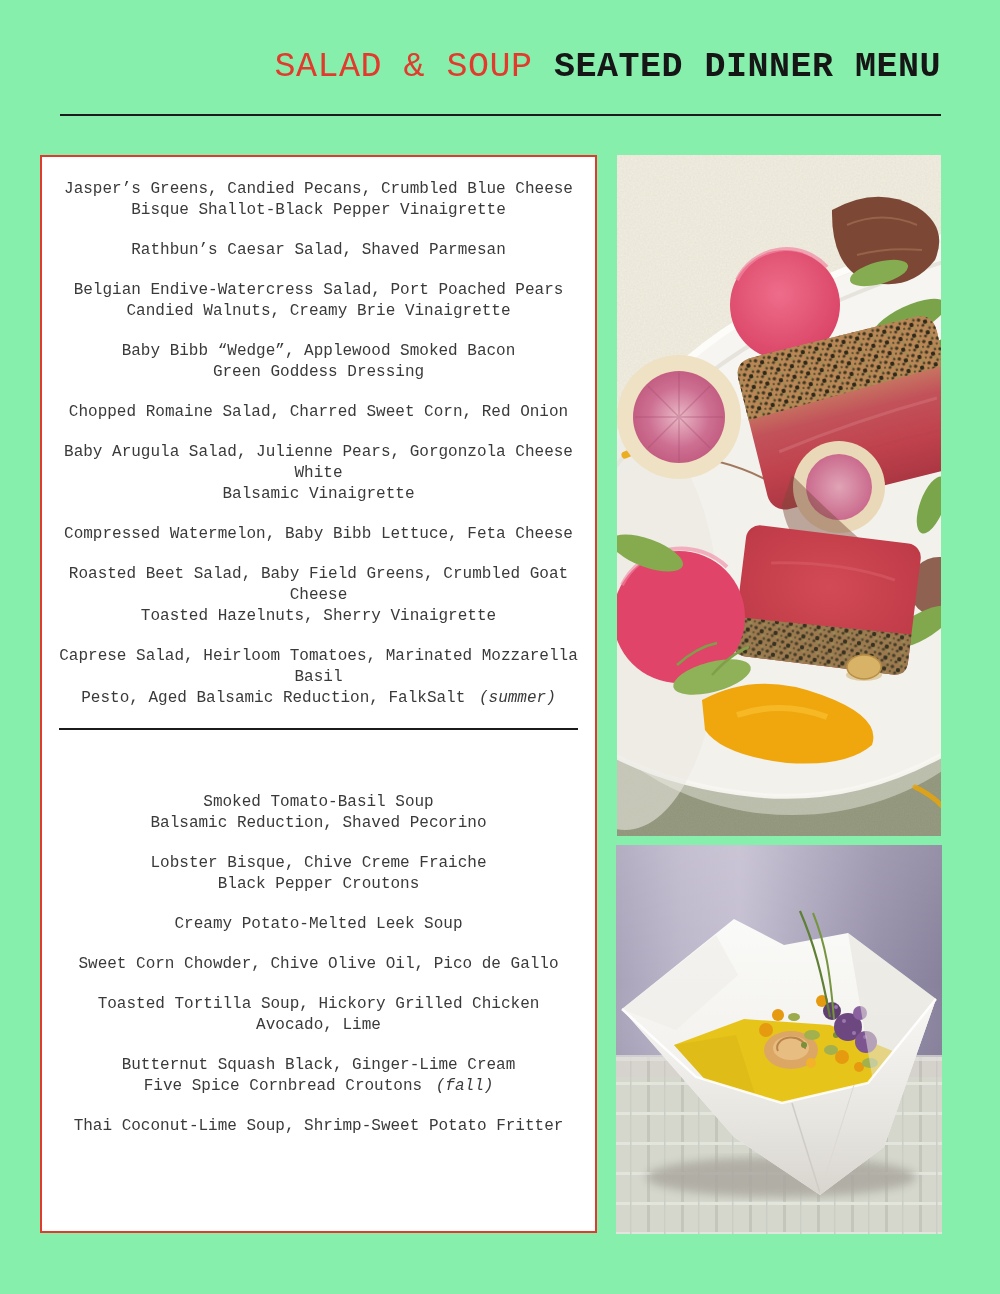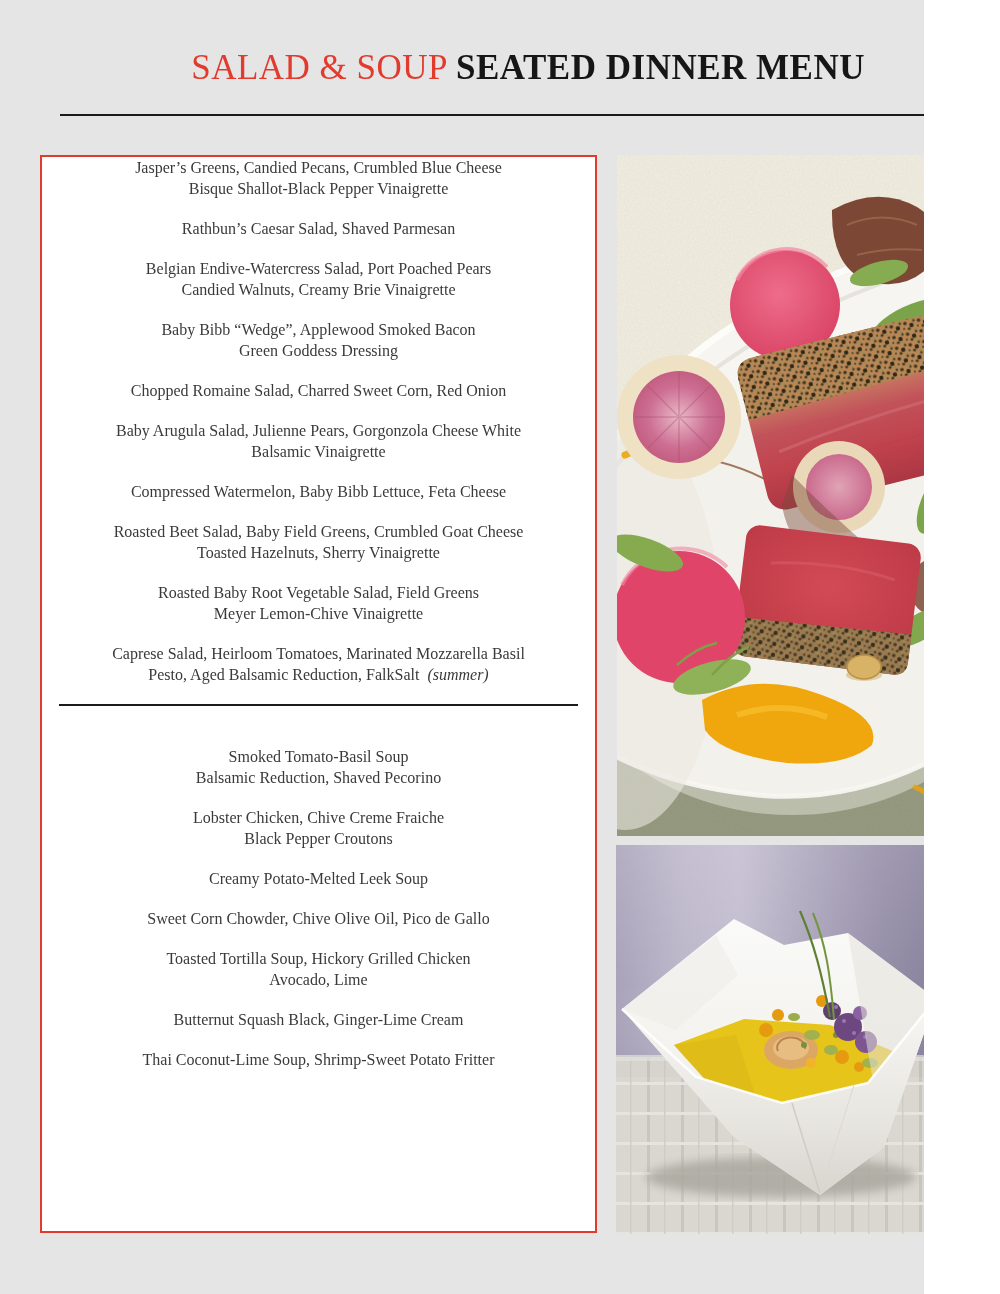--- a/index.html
+++ b/index.html
@@ -1,35 +1,35 @@
 <!DOCTYPE html>
 <html><head>
 <meta charset="utf-8">
 <style>
   html,body{margin:0;padding:0;background:#ffffff;}
   .page{
-    position:relative;width:924px;height:1294px;background:#e5e5e5;
-    font-family:Liberation Serif, serif;overflow:hidden;
+    position:relative;width:1000px;height:1294px;background:#86efac;
+    font-family:Liberation Mono, monospace;overflow:hidden;
   }
   
   .title{
     position:absolute;top:50px;right:59px;white-space:nowrap;
     font-size:35px;letter-spacing:0.5px;line-height:1;
   }
   .title .accent{color:#e23b2e;font-weight:400;}
   .title .main{color:#161616;font-weight:700;}
   .title-rule{
     position:absolute;left:60px;top:114px;width:881px;height:2px;background:#1b1b1b;
   }
   
   .menu-panel{
     position:absolute;left:40px;top:155px;width:553px;height:1074px;
     border:2px solid #e23b2e;background:#ffffff;box-sizing:content-box;
   }
-  .menu-list{}
+  .menu-list{padding-top:22px;}
   .menu-item{margin-bottom:19px;}
   .menu-line{
     font-size:16px;line-height:21px;color:#3b3a3b;text-align:center;font-weight:400;
   }
   .menu-line i{font-style:italic;margin-left:4px;}
   .menu-divider{
     margin:7px 0 40px 17px;width:519px;height:2px;background:#1b1b1b;
   }
   
   .photo{position:absolute;display:block;}
@@ -72,50 +72,47 @@
           <div class="menu-line">Balsamic Vinaigrette</div>
         </div>
         <div class="menu-item">
           <div class="menu-line">Compressed Watermelon, Baby Bibb Lettuce, Feta Cheese</div>
         </div>
         <div class="menu-item">
           <div class="menu-line">Roasted Beet Salad, Baby Field Greens, Crumbled Goat Cheese</div>
           <div class="menu-line">Toasted Hazelnuts, Sherry Vinaigrette</div>
         </div>
         <div class="menu-item">
-          <div class="menu-line">Roasted Baby Root Vegetable Salad, Field Greens</div>
-          <div class="menu-line">Meyer Lemon-Chive Vinaigrette</div>
-        </div>
-        <div class="menu-item">
           <div class="menu-line">Caprese Salad, Heirloom Tomatoes, Marinated Mozzarella Basil</div>
           <div class="menu-line">Pesto, Aged Balsamic Reduction, FalkSalt <i>(summer)</i></div>
         </div>
       </div>
     <div class="menu-divider"></div>
     <div class="menu-list" id="soup-list">
         <div class="menu-item">
           <div class="menu-line">Smoked Tomato-Basil Soup</div>
           <div class="menu-line">Balsamic Reduction, Shaved Pecorino</div>
         </div>
         <div class="menu-item">
-          <div class="menu-line">Lobster Chicken, Chive Creme Fraiche</div>
+          <div class="menu-line">Lobster Bisque, Chive Creme Fraiche</div>
           <div class="menu-line">Black Pepper Croutons</div>
         </div>
         <div class="menu-item">
           <div class="menu-line">Creamy Potato-Melted Leek Soup</div>
         </div>
         <div class="menu-item">
           <div class="menu-line">Sweet Corn Chowder, Chive Olive Oil, Pico de Gallo</div>
         </div>
         <div class="menu-item">
           <div class="menu-line">Toasted Tortilla Soup, Hickory Grilled Chicken</div>
           <div class="menu-line">Avocado, Lime</div>
         </div>
         <div class="menu-item">
           <div class="menu-line">Butternut Squash Black, Ginger-Lime Cream</div>
+          <div class="menu-line">Five Spice Cornbread Croutons <i>(fall)</i></div>
         </div>
         <div class="menu-item">
           <div class="menu-line">Thai Coconut-Lime Soup, Shrimp-Sweet Potato Fritter</div>
         </div>
       </div>
   </div>
 
   <div class="photo photo-top" role="img" aria-label="Pepper-crusted seared tuna with watermelon radish, greens and orange vinaigrette on a white plate">
     <svg viewBox="0 0 324 681" preserveAspectRatio="none">
       <defs>

